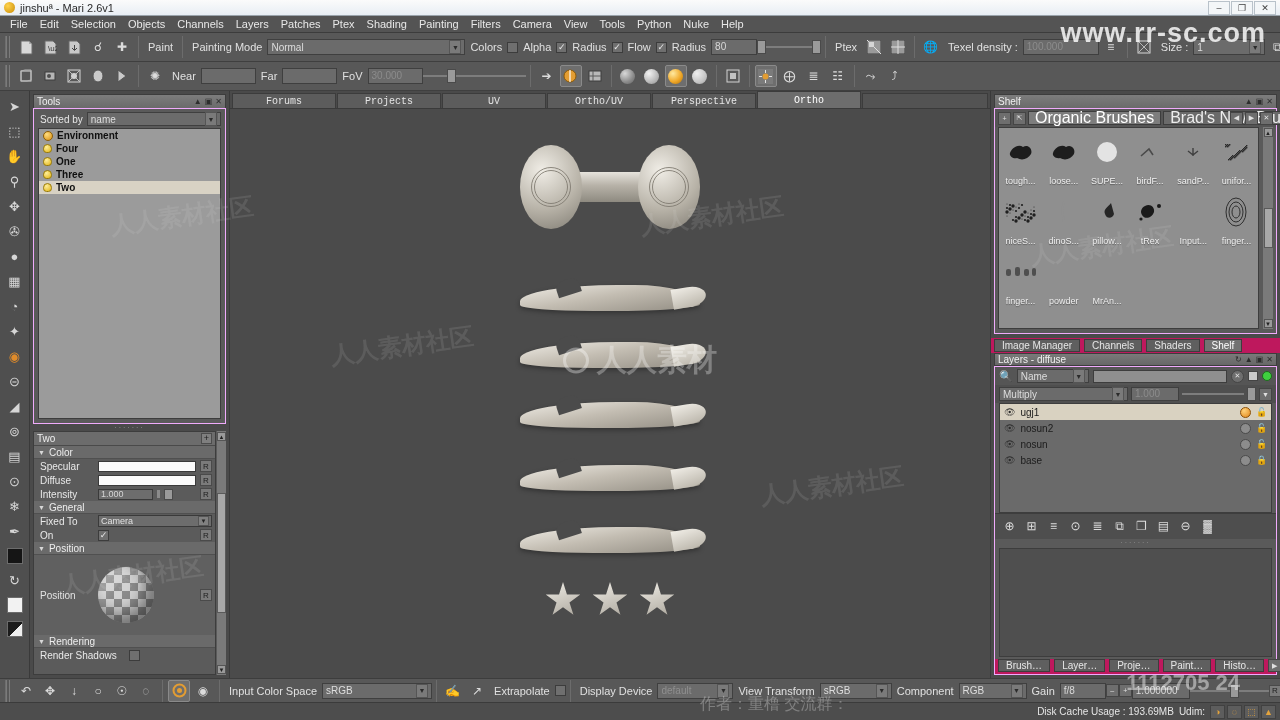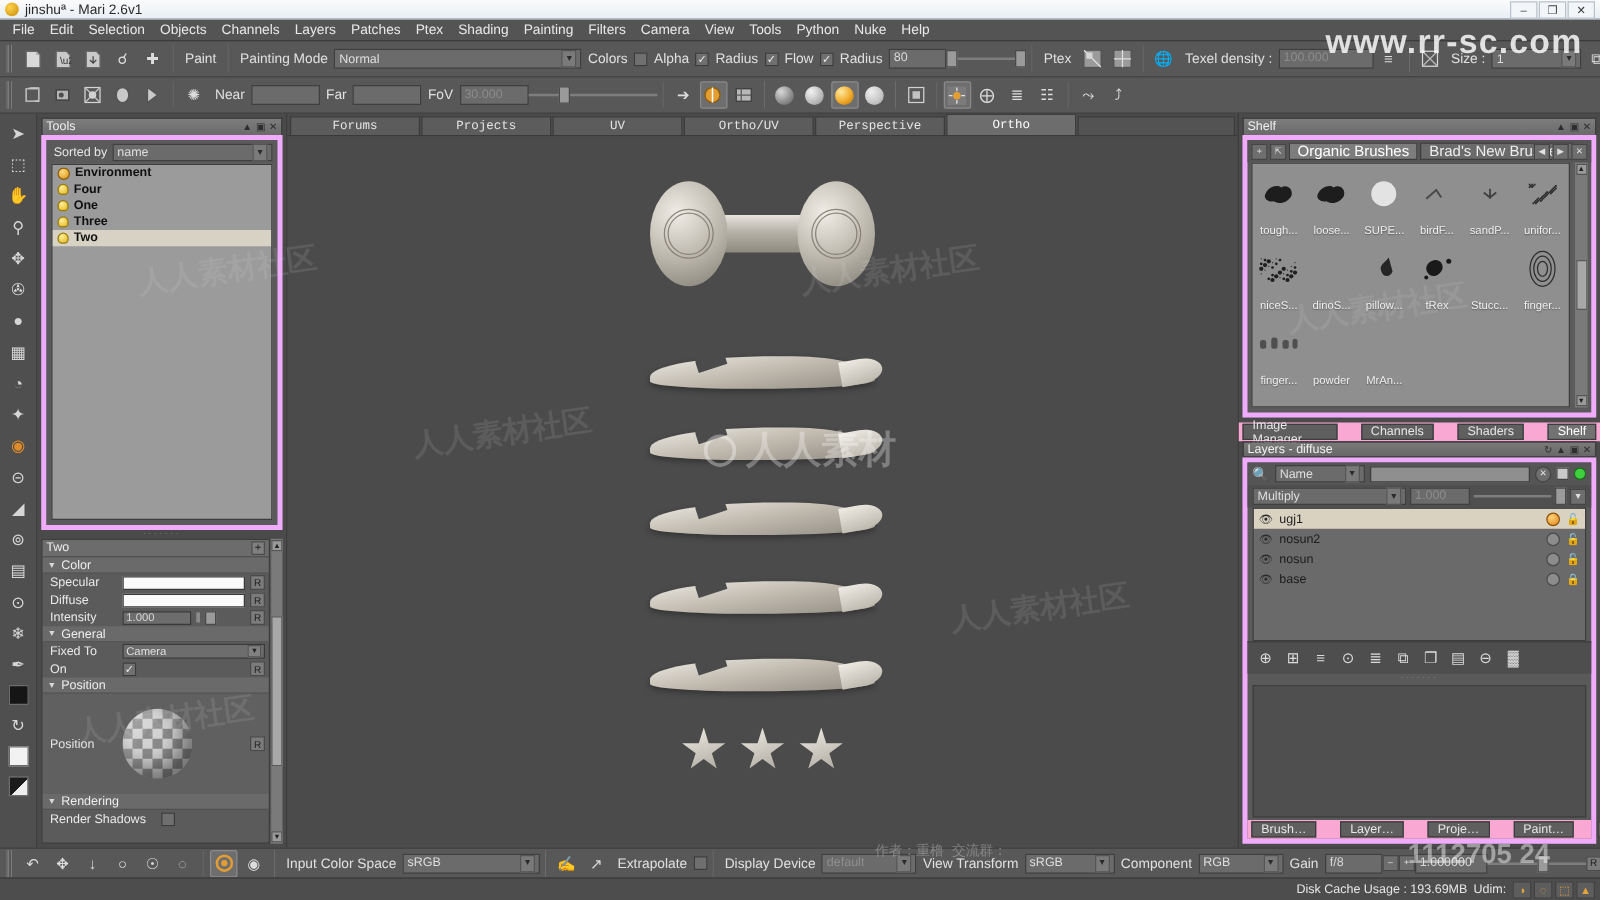--- a/index.html
+++ b/index.html
@@ -103,21 +103,21 @@
   .leftcol { width:200px;display:flex;flex-direction:column;background:#4a4a4a;
     border-right:1px solid #3a3a3a; }
 
   .panel { display:flex;flex-direction:column;min-height:0; }
   .panel-title {
     height:14px;background:linear-gradient(#7d7d7d,#6a6a6a);
     border:1px solid #3d3d3d;border-bottom:none;
     display:flex;align-items:center;padding:0 3px;font-size:10px;color:#efefef;
   }
   .panel-title .pt-ctrls { margin-left:auto;display:flex;gap:3px;font-size:8px;color:#2d2d2d; }
-  .panel-body { flex:1;background:#5a5a5a;border:4px solid #f0abfc;min-height:0;
+  .panel-body { flex:1;background:#5a5a5a;border:1px solid #f0abfc;min-height:0;
     display:flex;flex-direction:column; }
 
   .sortrow { display:flex;align-items:center;gap:4px;padding:3px 4px 2px 6px; }
   .sortrow .lbl { font-size:10px;color:#e6e6e6; }
   .listbox { flex:1;background:#9b9b9b;border:1px solid #3d3d3d;margin:0 4px 4px 4px;
     overflow:hidden; }
   .litem { height:13px;display:flex;align-items:center;gap:4px;padding:0 4px;
     font-size:10px;color:#101010;font-weight:bold; }
   .litem.sel { background:#d8d2c4; }
   .bulb { width:9px;height:9px;border-radius:50% 50% 40% 40%;
@@ -172,38 +172,38 @@
   .vtab.sel { background:#6d6d6d;color:#ffffff;height:17px; }
   .vtab-fill { flex:1;height:15px;background:#535353;border:1px solid #3c3c3c;border-bottom:none; }
   .canvas { flex:1;position:relative;background:#4b4b4b;overflow:hidden; }
 
   
   .rightcol { width:290px;background:#4a4a4a;border-left:1px solid #3a3a3a;
     display:flex;flex-direction:column; }
   .shelf-toolbar { height:18px;display:flex;align-items:center;gap:2px;padding:0 3px;background:#555; }
   .shelf-tabs { display:flex;align-items:center;gap:2px;flex:1;min-width:0; }
   .shelf-tab { height:14px;background:#6a6a6a;border:1px solid #3d3d3d;
-    padding:0 6px;font-size:12px;color:#ededed;display:flex;align-items:center;white-space:nowrap; }
+    padding:0 6px;font-size:16px;color:#ededed;display:flex;align-items:center;white-space:nowrap; }
   .shelf-tab.sel { background:#7d7d7d;color:#fff; }
   .mini-btn { width:13px;height:13px;background:#6e6e6e;border:1px solid #454545;
     display:flex;align-items:center;justify-content:center;font-size:7px;color:#e0e0e0;flex:0 0 auto; }
   .brushgrid { flex:1;background:#8f8f8f;border:1px solid #3d3d3d;margin:0 3px;
     display:grid;grid-template-columns:repeat(6,1fr);grid-auto-rows:60px;overflow:hidden;position:relative; }
   .bcell { display:flex;flex-direction:column;align-items:center;justify-content:flex-end;
     padding-bottom:2px;position:relative; }
   .bthumb { flex:1;width:100%;display:flex;align-items:center;justify-content:center; }
   .blabel { font-size:9px;color:#f0f0f0;text-shadow:0 1px 1px rgba(0,0,0,.4);white-space:nowrap; }
 
   .vscroll { width:11px;background:#7a7a7a;border-left:1px solid #5a5a5a;
     display:flex;flex-direction:column;align-items:center;justify-content:space-between;padding:1px 0; }
   .vscroll .sb { width:9px;height:9px;background:#9a9a9a;border:1px solid #555;
     font-size:6px;color:#222;display:flex;align-items:center;justify-content:center; }
   .vscroll .thumb { width:9px;flex:0 0 40px;background:#a8a8a8;border:1px solid #5a5a5a;margin-top:auto;margin-bottom:auto; }
 
-  .tabrow { height:15px;display:flex;align-items:center;gap:19px;padding:1px 3px;background:#f9a8d4; }
+  .tabrow { height:15px;display:flex;align-items:flex-end;gap:4px;padding:1px 3px;background:#be185d; }
   .dtab { height:13px;background:#5f5f5f;border:1px solid #3d3d3d;padding:0 7px;
     font-size:10px;color:#e6e6e6;display:flex;align-items:center; }
   .dtab.sel { background:#727272;color:#fff; }
 
   .layers-head { height:13px;background:linear-gradient(#7a7a7a,#676767);border:1px solid #3d3d3d;
     display:flex;align-items:center;padding:0 3px;font-size:10px;color:#f0f0f0; }
   .layers-head .ctrls { margin-left:auto;display:flex;gap:3px;font-size:8px;color:#2d2d2d; }
   .filterrow { height:18px;display:flex;align-items:center;gap:4px;padding:2px 4px;background:#555; }
   .searchinput { flex:1;height:13px;background:#8f8f8f;border:1px solid #3d3d3d; }
   .blendrow { height:18px;display:flex;align-items:center;gap:3px;padding:1px 4px;background:#4f4f4f; }
@@ -237,21 +237,21 @@
 
   
   .wm { position:absolute;pointer-events:none;user-select:none;z-index:9; }
   .wm-rr { top:18px;right:14px;font-family:"Liberation Sans",sans-serif;font-weight:bold;
     font-size:27px;color:rgba(255,255,255,.82);letter-spacing:1px; }
   .wm-tile { color:rgba(220,220,220,.12);font-size:24px;font-weight:bold;
     transform:rotate(-8deg); }
   .wm-center { left:50%;top:50%;transform:translate(-50%,-50%);
     font-size:30px;color:rgba(255,255,255,.30);font-weight:bold;display:flex;align-items:center;gap:8px; }
   .wm-bot { bottom:24px;right:40px;font-size:22px;color:rgba(255,255,255,.45);font-weight:bold; }
-  .wm-bot2 { bottom:32px;left:700px;font-size:11px;color:rgba(230,230,230,.33);font-family:Liberation Mono, monospace; }
+  .wm-bot2 { bottom:5px;left:700px;font-size:16px;color:rgba(230,230,230,.33); }
 
   
   .art { position:absolute;left:0;top:0;width:100%;height:100%; }
   .hilt { position:absolute;left:50%;top:36px;transform:translateX(-50%);
     width:180px;height:84px; }
   .hilt .bar { position:absolute;left:50%;top:50%;transform:translate(-50%,-50%);
     width:90px;height:30px;border-radius:6px;
     background:linear-gradient(#e6e3dc,#b7b2a8 45%,#8e8a80); }
   .hilt .cap { position:absolute;top:0;width:62px;height:84px;border-radius:50%;
     background:radial-gradient(circle at 35% 30%,#f0ede6,#b8b3a8 55%,#7f7b72); }
@@ -869,21 +869,21 @@
                         <path d="M10 6c5-3 10 1 9 6-2 6-9 8-12 3-2-3-1-7 3-9z"></path>
                         <circle cx="24" cy="6" r="2"></circle>
                         <circle cx="6" cy="19" r="1.6"></circle>
                       </g>
                     </svg>
                   </div>
                   <div class="blabel">tRex</div>
                 </div>
                 <div class="bcell">
                   <div class="bthumb"></div>
-                  <div class="blabel">Stucc...</div>
+                  <div class="blabel">Input...</div>
                 </div>
                 <div class="bcell">
                   <div class="bthumb">
                     <svg width="26" height="34">
                       <g fill="none" stroke="#2e2e2e" stroke-width="1">
                         <ellipse cx="13" cy="17" rx="4" ry="6"></ellipse>
                         <ellipse cx="13" cy="17" rx="7" ry="10"></ellipse>
                         <ellipse cx="13" cy="17" rx="10" ry="14"></ellipse>
                       </g>
                     </svg>

